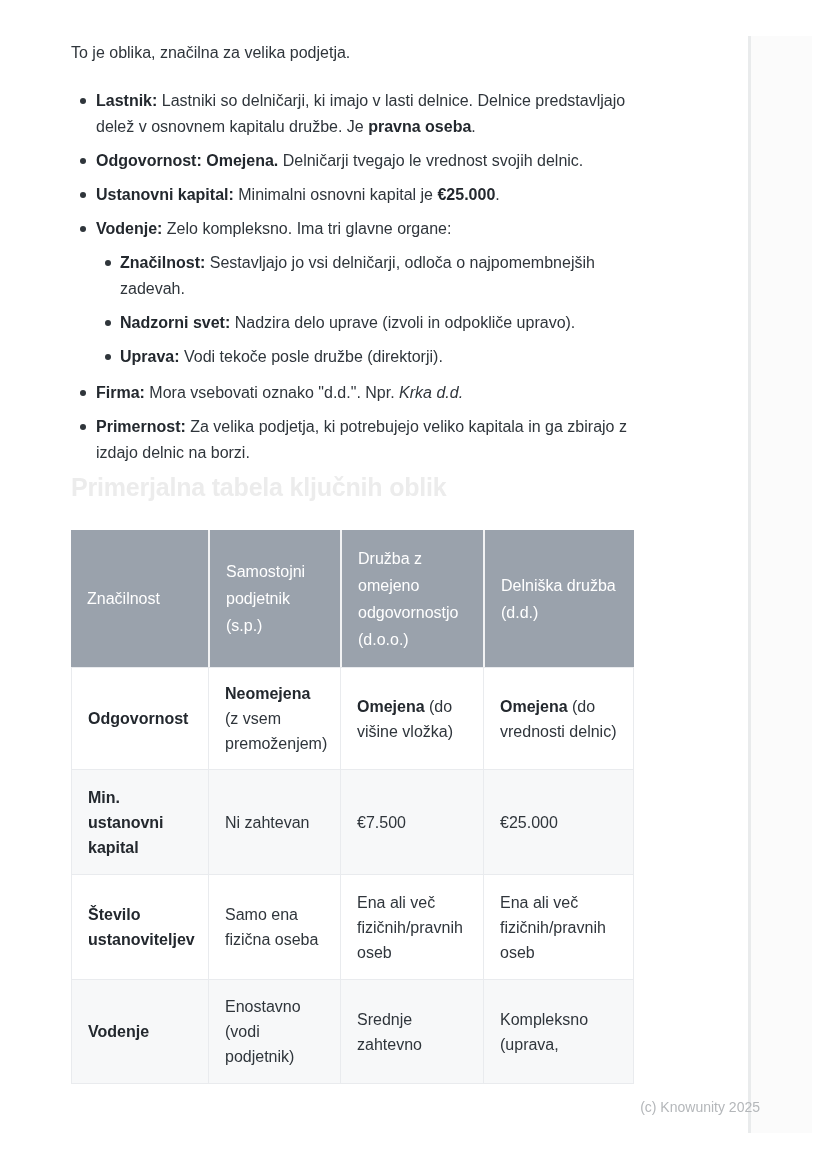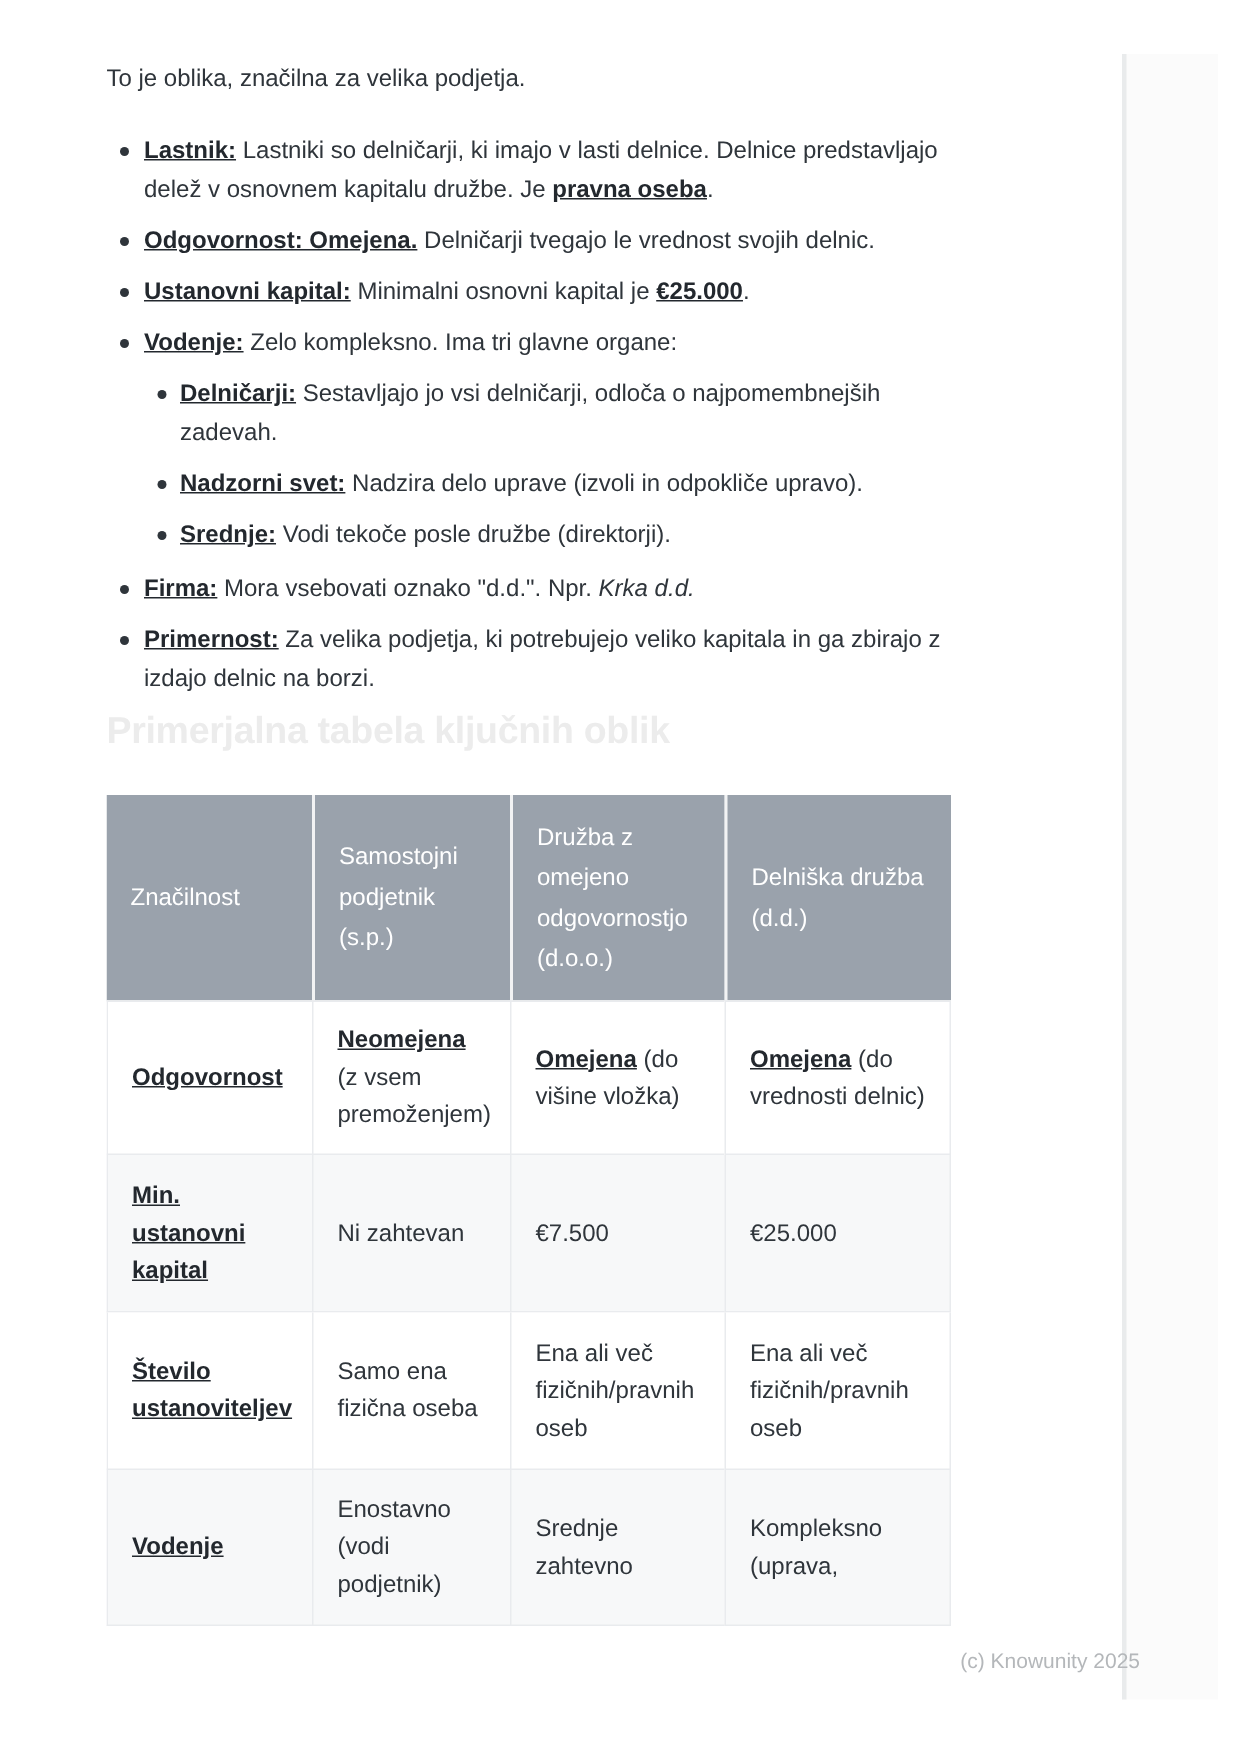--- a/index.html
+++ b/index.html
@@ -23,21 +23,21 @@
   .intro { margin: 40px 0 0 0; }
   ul.bullets { list-style: none; margin: 22px 0 0 0; padding: 0; }
   ul.bullets li { position: relative; padding-left: 25px; margin: 0 0 8px 0; }
   ul.bullets li::before {
     content: ""; position: absolute; left: 9px; top: 10px;
     width: 6px; height: 6px; border-radius: 50%;
     background: var(--text, #2f353b);
   }
   ul.bullets ul.sub { margin: 8px 0 10px 0; padding: 0; }
   ul.bullets ul.sub li { padding-left: 24px; }
-  strong { font-weight: 700; color: #23282e; text-decoration: underline; }
+  strong { font-weight: 700; color: #23282e; }
   em { font-style: italic; }
   .faint-heading {
     position: absolute; left: 0; top: 472px; margin: 0;
     font-size: 25px; line-height: 30px; font-weight: 700;
     letter-spacing: -0.2px;
     color: var(--faint_heading, #ececec);
     white-space: nowrap;
   }
   .table-wrap {
     position: absolute; left: 0; top: 530px;
@@ -84,23 +84,23 @@
   <div class="edge-strip"></div>
 
   <div class="content">
     <p class="intro">To je oblika, značilna za velika podjetja.</p>
 
     <ul class="bullets" id="bullet-root">
         <li><strong>Lastnik:</strong><span> Lastniki so delničarji, ki imajo v lasti delnice. Delnice predstavljajo delež v osnovnem kapitalu družbe. Je </span><strong>pravna oseba</strong><span>.</span></li>
         <li><strong>Odgovornost: Omejena.</strong><span> Delničarji tvegajo le vrednost svojih delnic.</span></li>
         <li><strong>Ustanovni kapital:</strong><span> Minimalni osnovni kapital je </span><strong>€25.000</strong><span>.</span></li>
         <li><strong>Vodenje:</strong><span> Zelo kompleksno. Ima tri glavne organe:</span><ul class="bullets sub">
-            <li><strong>Delničarji:</strong><span> Sestavljajo jo vsi delničarji, odloča o najpomembnejših zadevah.</span></li>
+            <li><strong>Značilnost:</strong><span> Sestavljajo jo vsi delničarji, odloča o najpomembnejših zadevah.</span></li>
             <li><strong>Nadzorni svet:</strong><span> Nadzira delo uprave (izvoli in odpokliče upravo).</span></li>
-            <li><strong>Srednje:</strong><span> Vodi tekoče posle družbe (direktorji).</span></li>
+            <li><strong>Uprava:</strong><span> Vodi tekoče posle družbe (direktorji).</span></li>
           </ul></li>
         <li><strong>Firma:</strong><span> Mora vsebovati oznako "d.d.". Npr. </span><em>Krka d.d.</em></li>
         <li><strong>Primernost:</strong><span> Za velika podjetja, ki potrebujejo veliko kapitala in ga zbirajo z izdajo delnic na borzi.</span></li>
       </ul>
 
     <h2 class="faint-heading">Primerjalna tabela ključnih oblik</h2>
 
     <div class="table-wrap">
       <table class="cmp">
         <colgroup>

